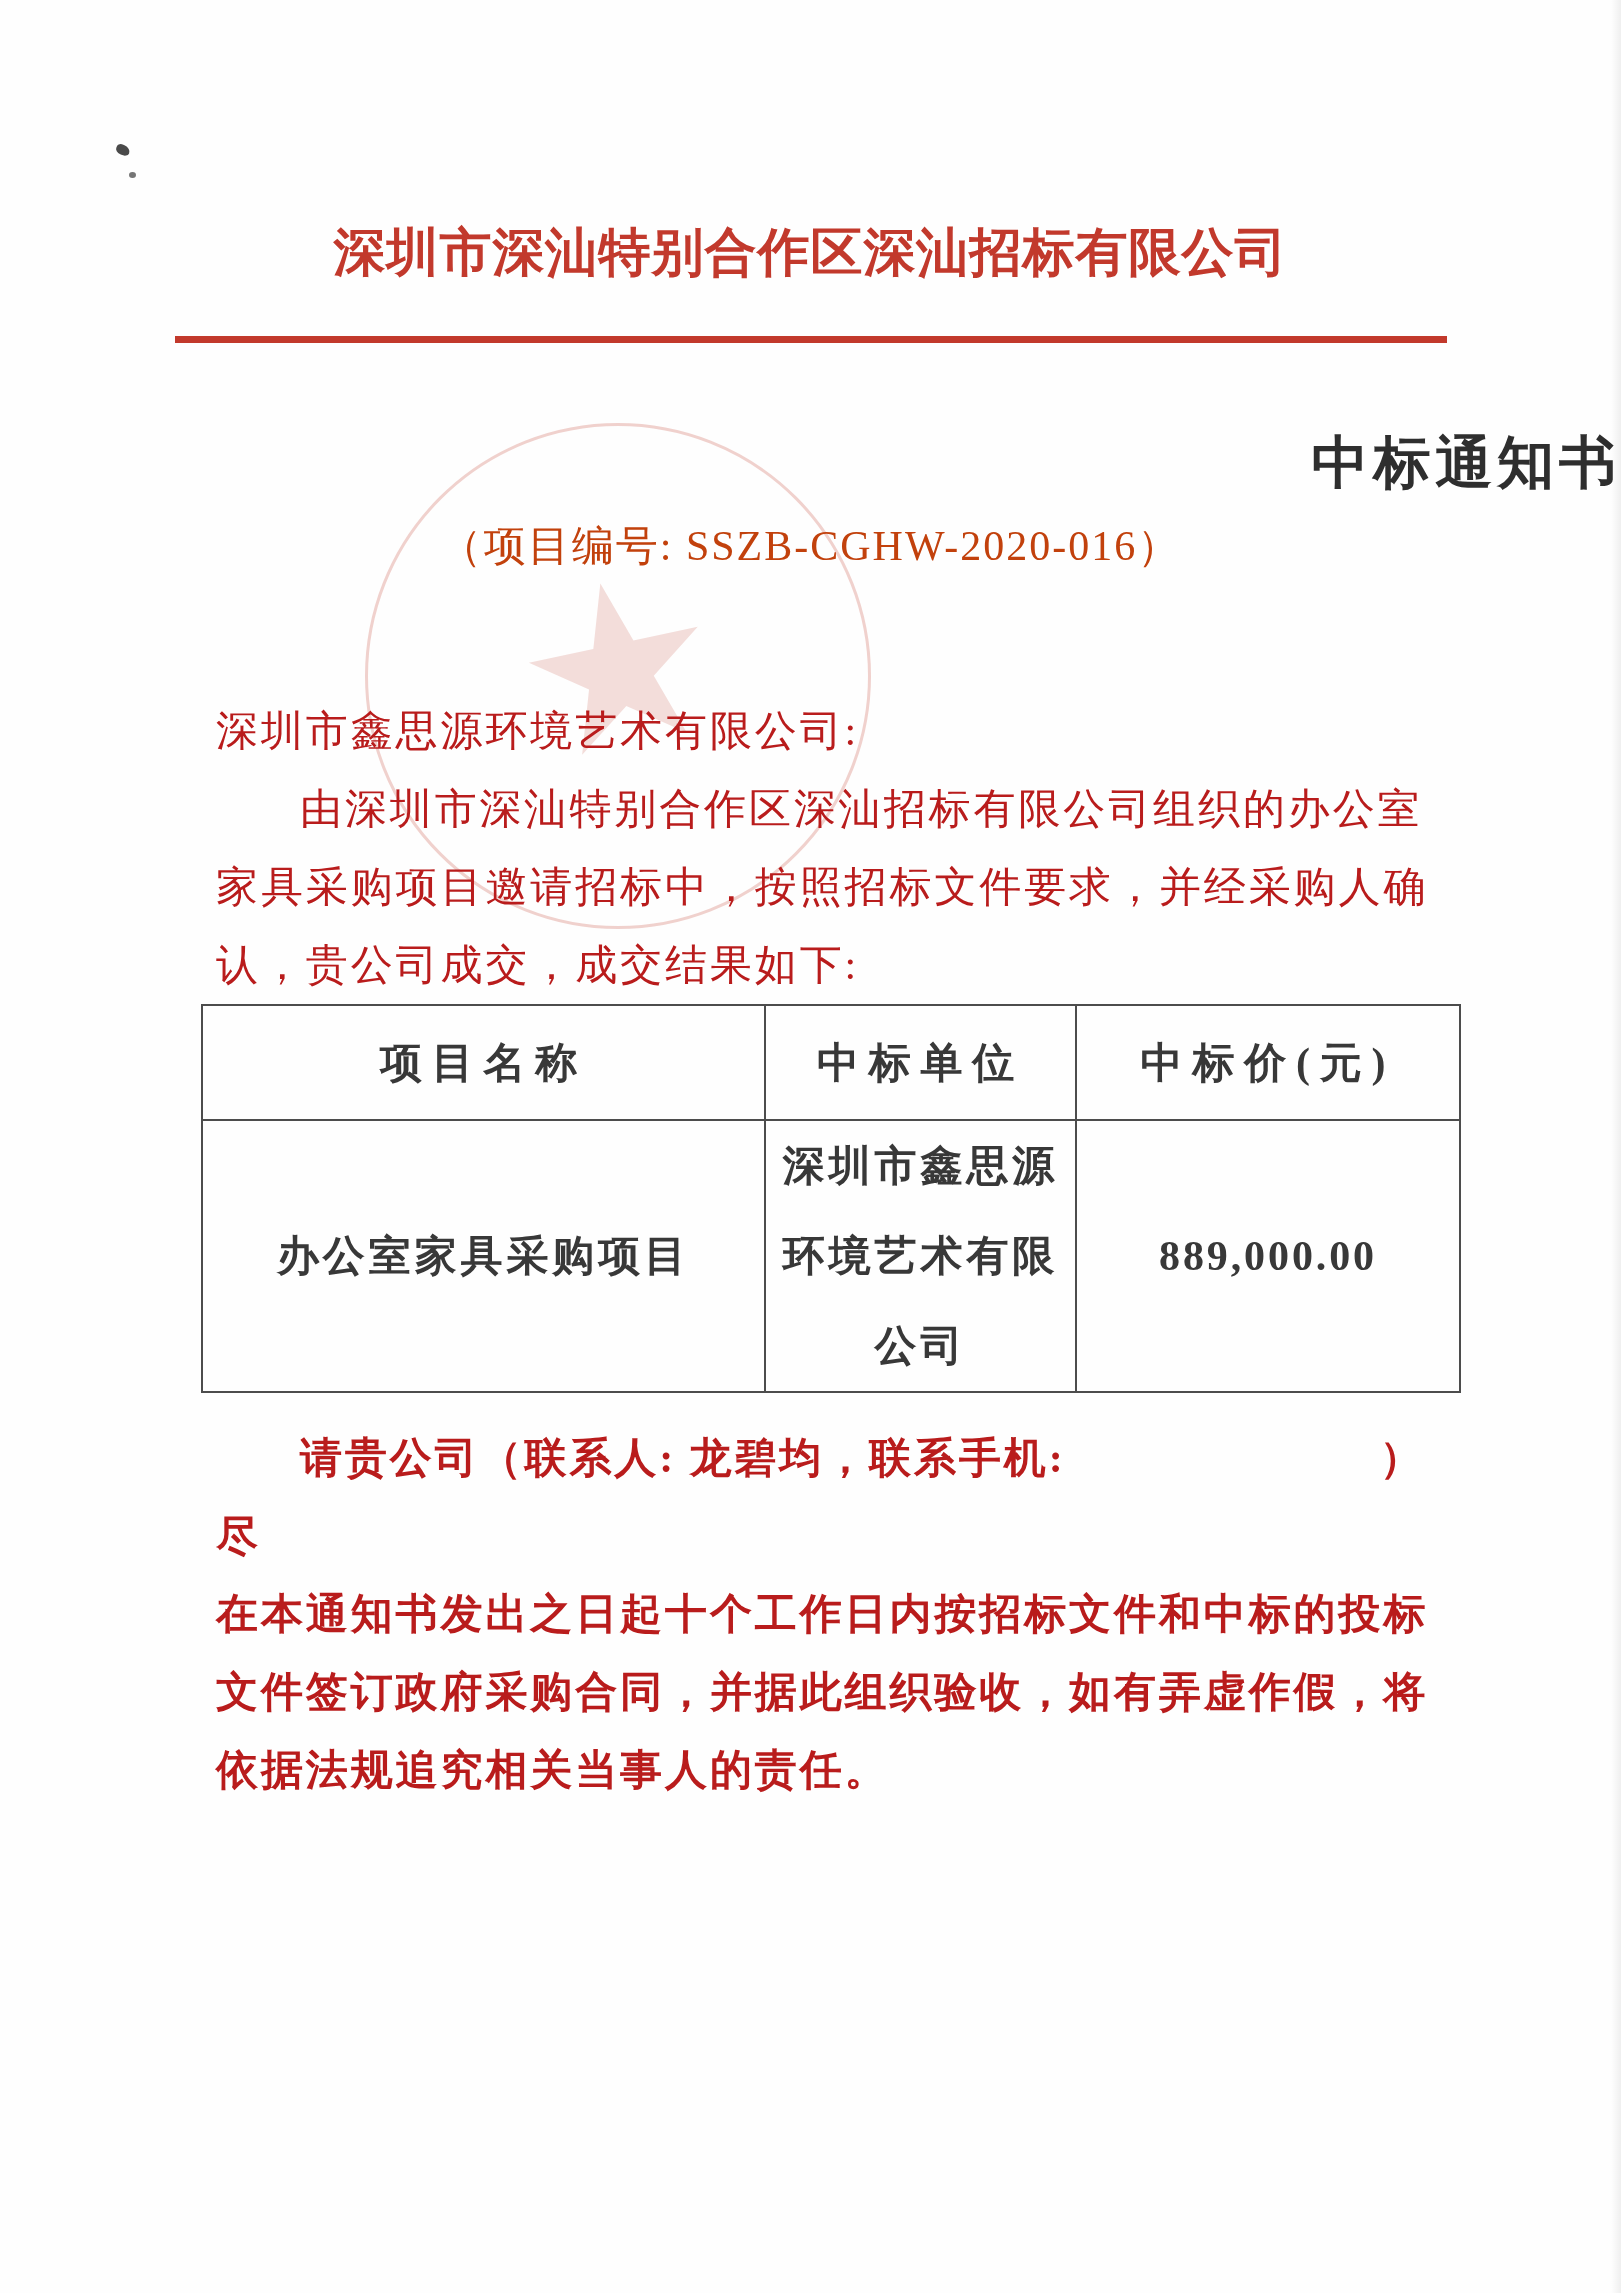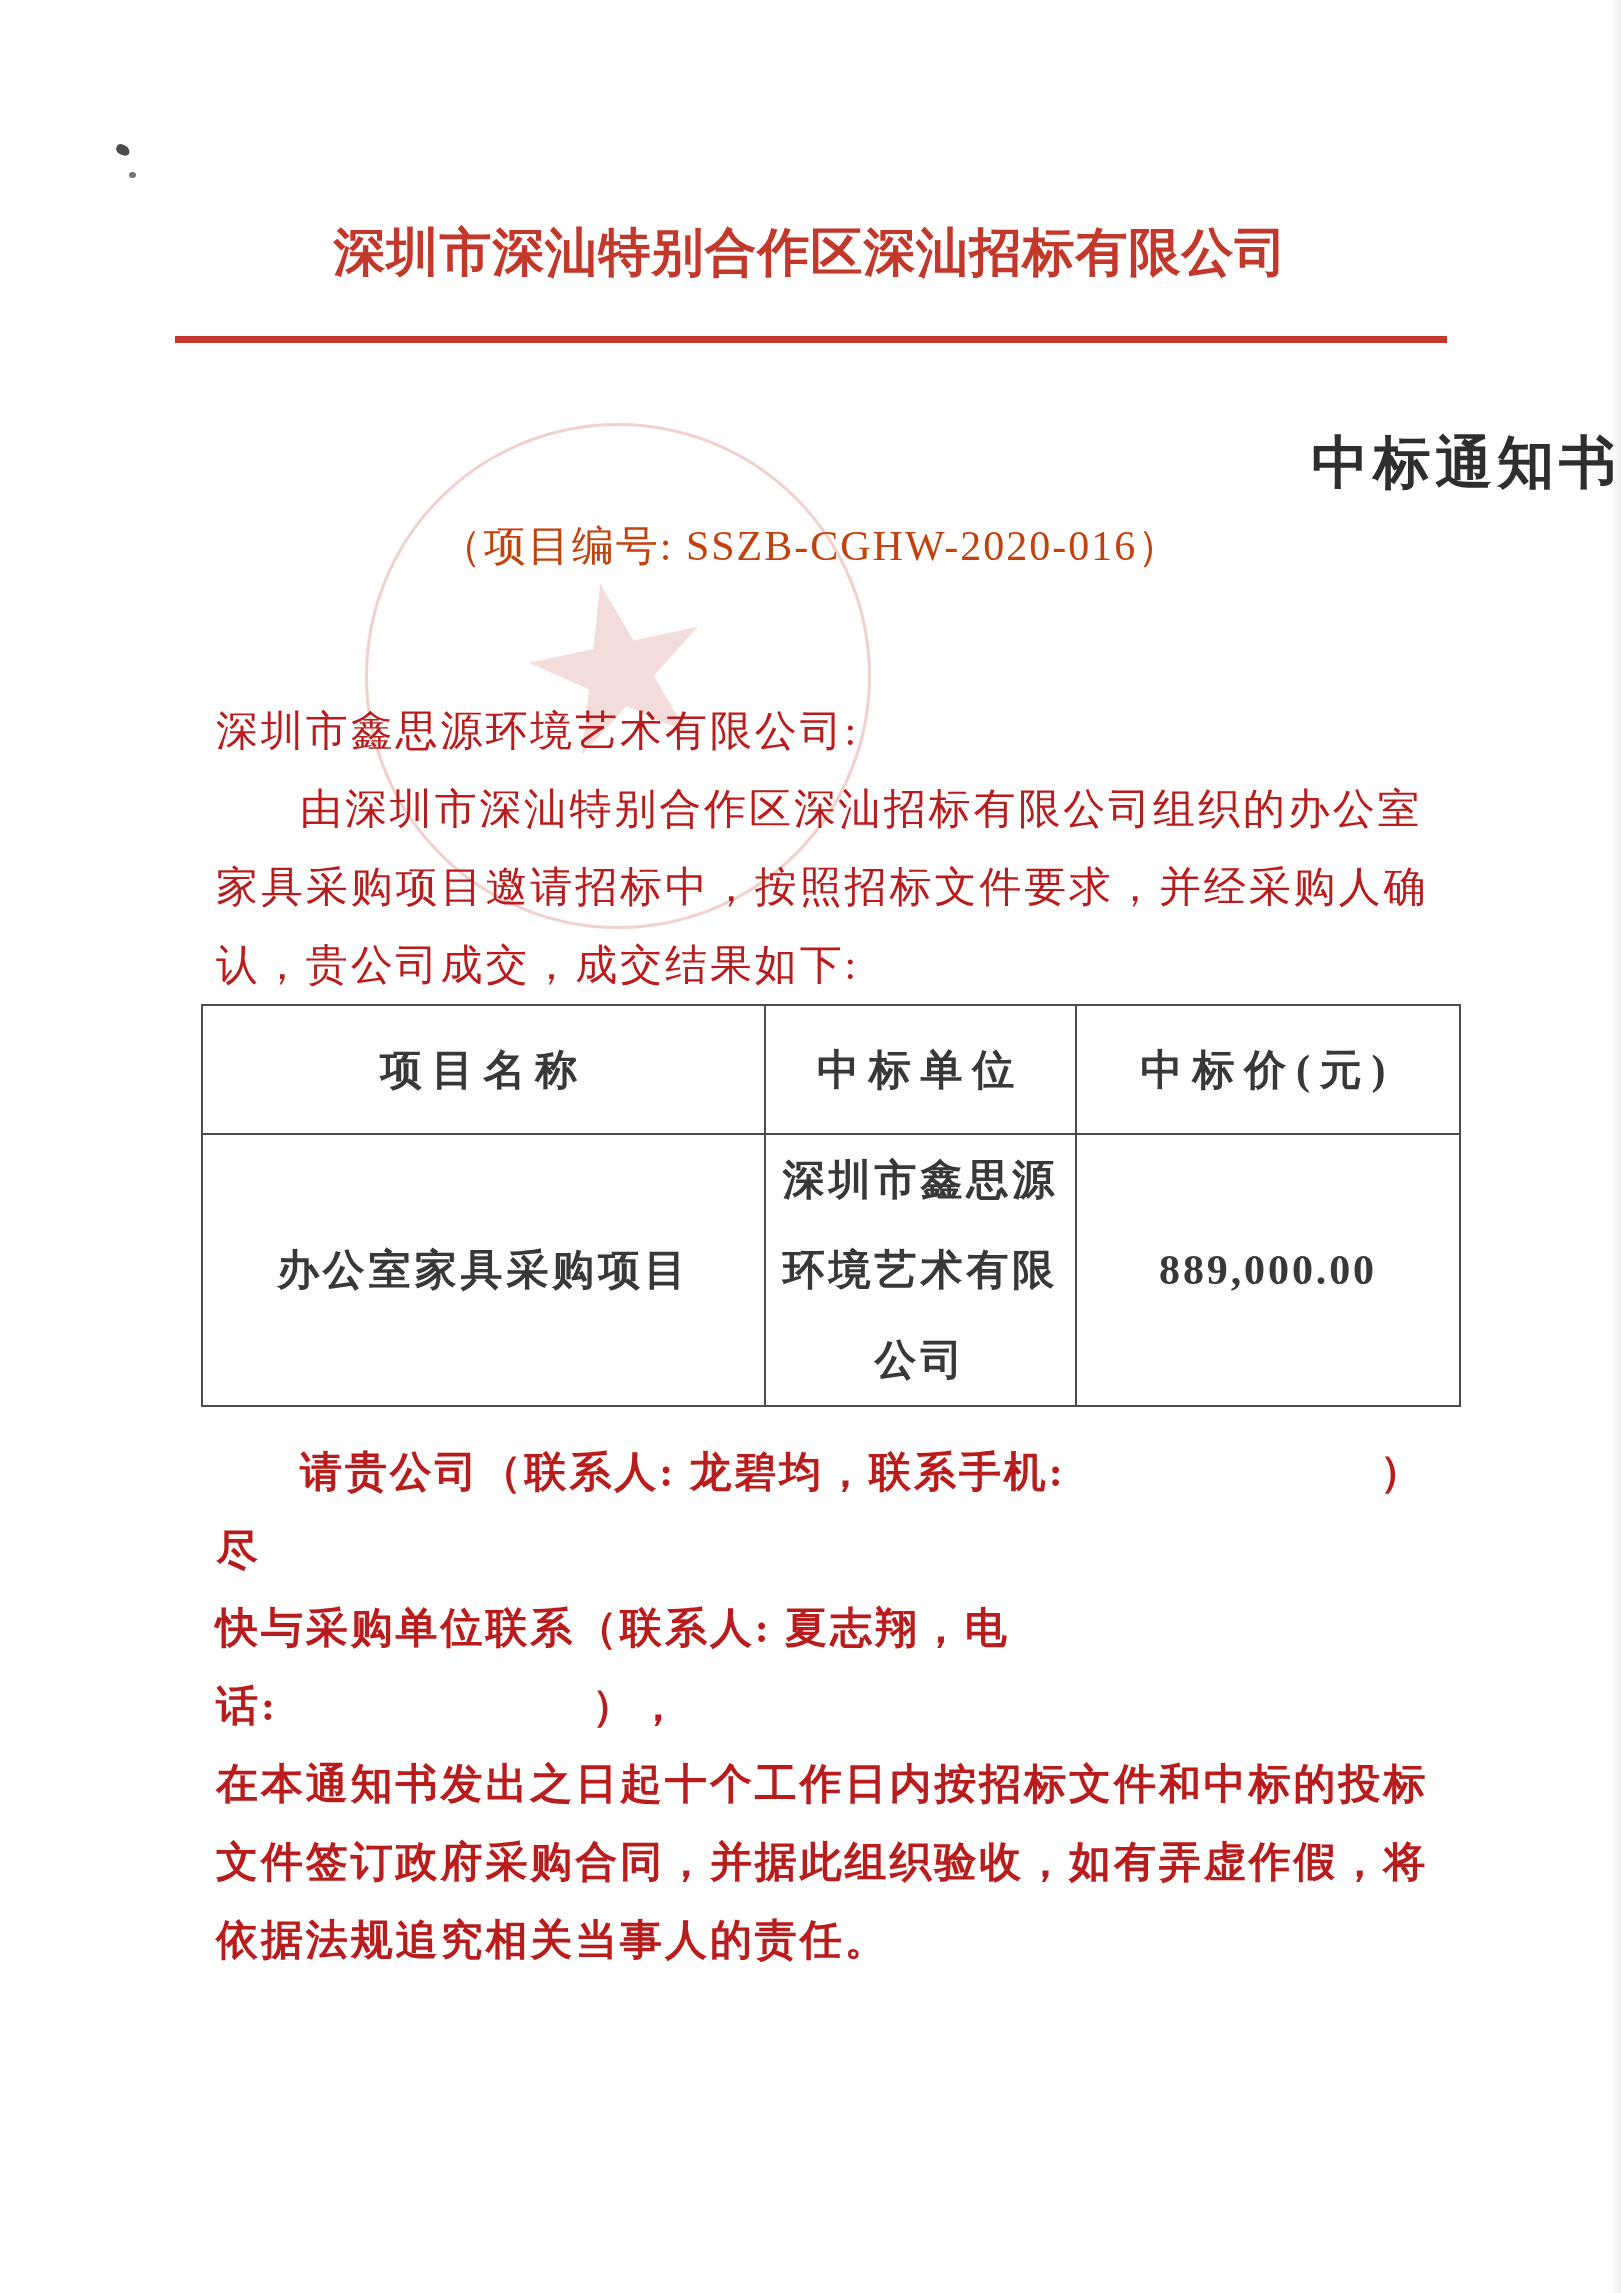--- a/index.html
+++ b/index.html
@@ -120,21 +120,21 @@
     border: 2px solid #4c4c4c;
     text-align: center;
     vertical-align: middle;
     font-size: 42px;
     color: #383838;
     font-weight: 700;
   }
   .award-table .col1 { width: 563px; }
   .award-table .col2 { width: 311px; }
   .award-table .col3 { width: 384px; }
-  .award-table .hdr-row td { height: 129px; font-weight: 700; letter-spacing: 9.8px; }
+  .award-table .hdr-row td { height: 115px; font-weight: 700; letter-spacing: 9.8px; }
   .award-table .data-row td { height: 272px; }
   .winner-line { line-height: 90px; letter-spacing: 3.9px; }
   .project-name-cell { letter-spacing: 3.9px; }
   .price-cell { font-size: 43px; letter-spacing: 2.9px; }
 
   .para2 { margin-top: 25.5px; font-weight: bold; }
 </style>
 </head>
 <body>
 
@@ -178,20 +178,19 @@
         <div class="winner-line">环境艺术有限</div>
         <div class="winner-line">公司</div>
       </td>
       <td class="col3 price-cell">889,000.00</td>
     </tr>
   </tbody>
     </table>
 
   <div class="textblock para2">
     <div class="body-line indent">请贵公司（联系人: 龙碧均，联系手机:　　　　　　　）尽</div>
-    <div class="body-line">快与采购单位联系（联系人: 夏志翔，电话:　　　　　　　），</div>
     <div class="body-line">在本通知书发出之日起十个工作日内按招标文件和中标的投标</div>
     <div class="body-line">文件签订政府采购合同，并据此组织验收，如有弄虚作假，将</div>
     <div class="body-line">依据法规追究相关当事人的责任。</div>
   </div>
 
 </div>
 
 
 </body></html>

